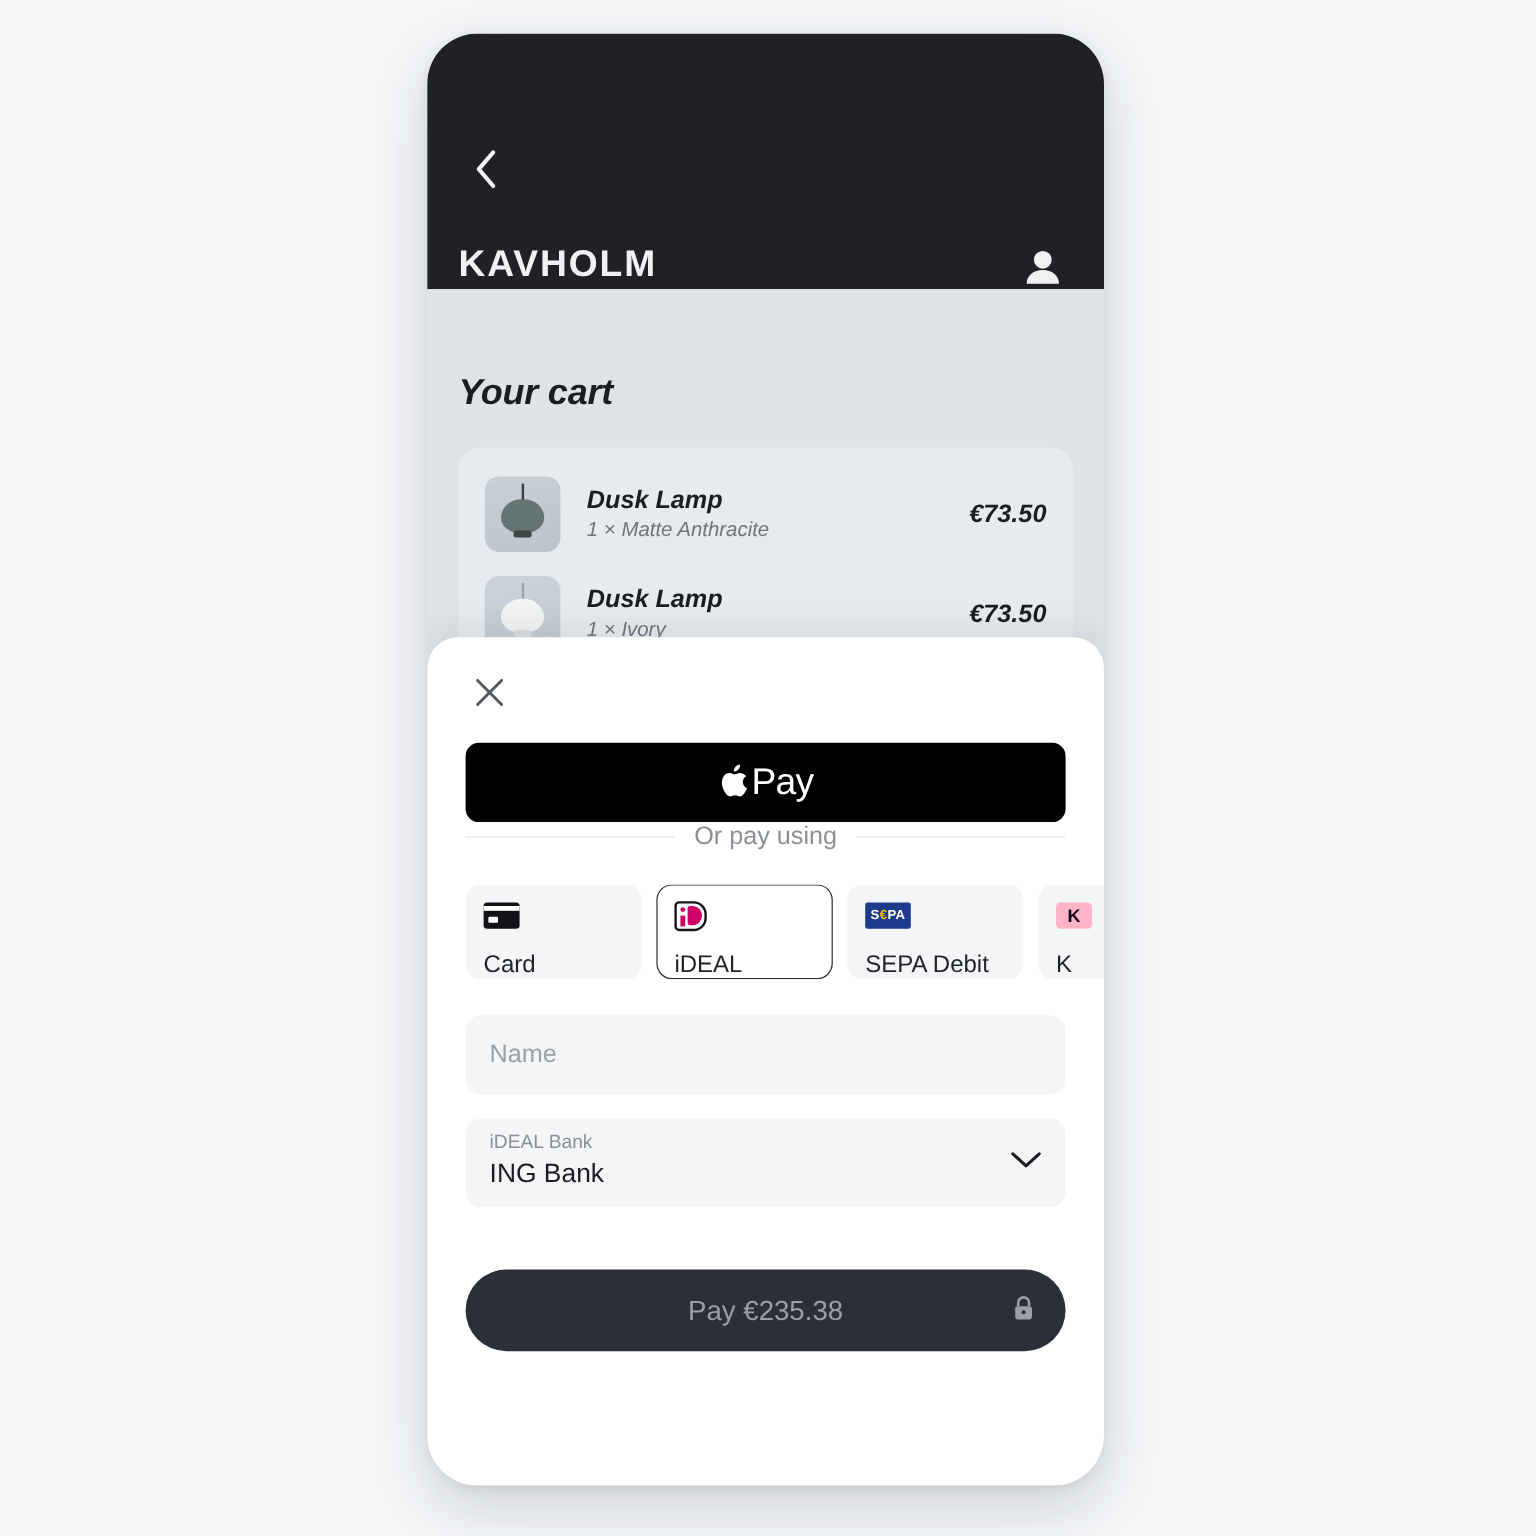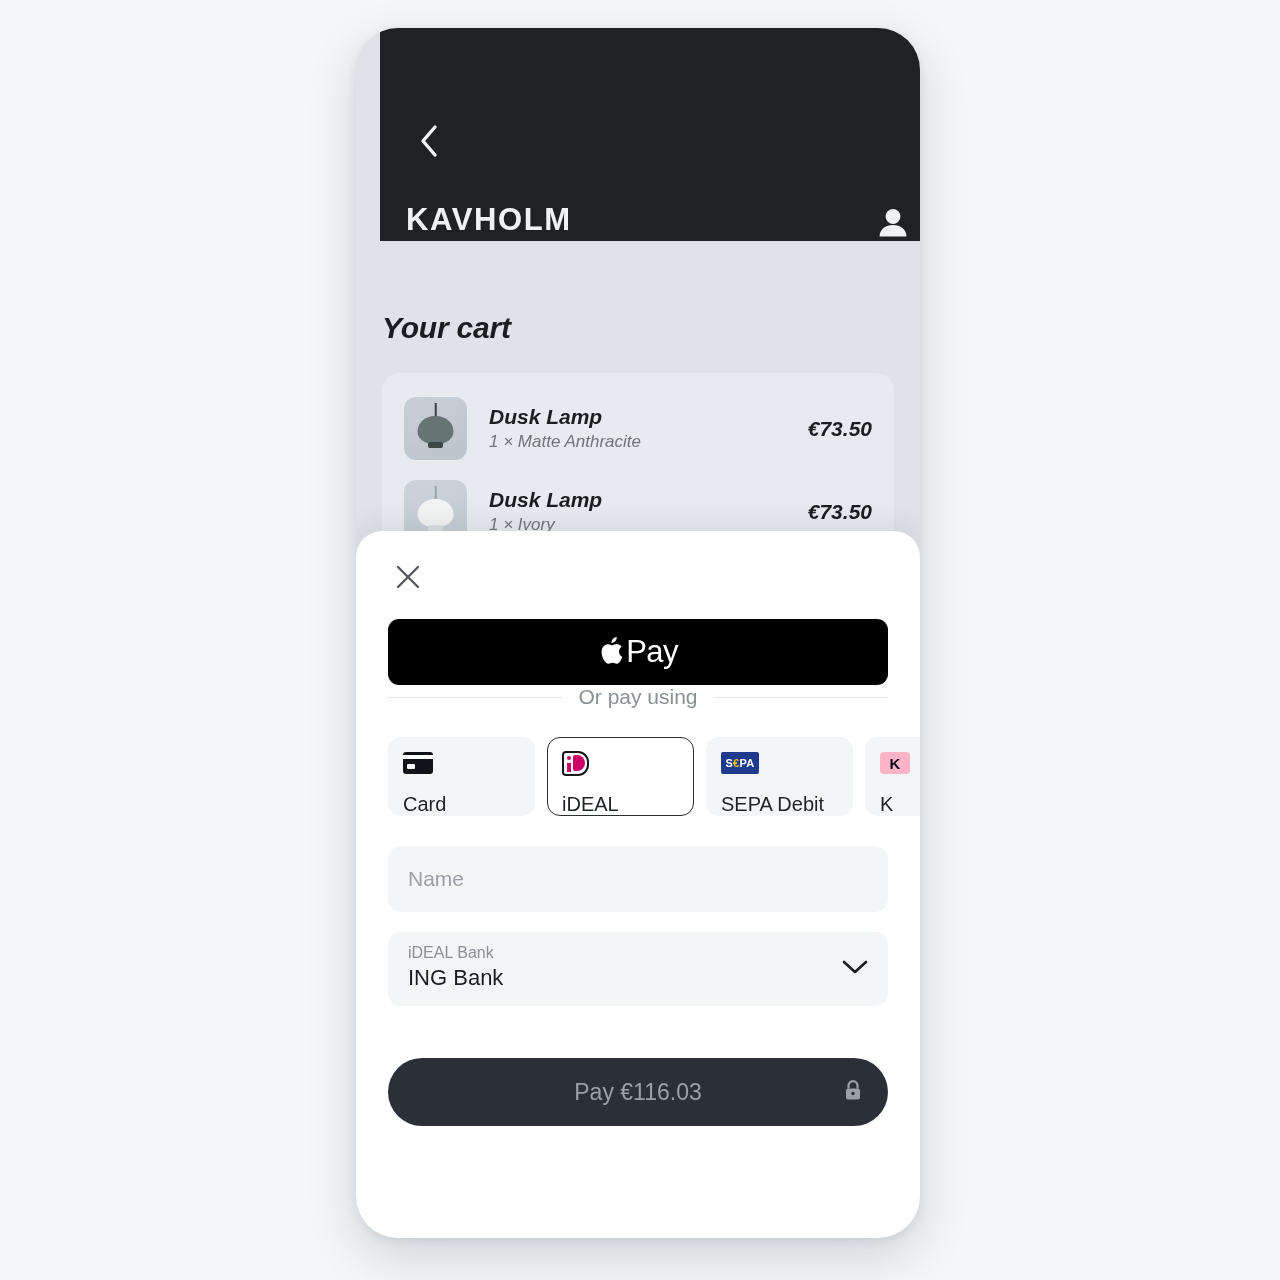--- a/index.html
+++ b/index.html
@@ -26,21 +26,20 @@
     overflow: hidden;
     box-shadow: 0 18px 50px rgba(30,40,55,.16), 0 3px 10px rgba(30,40,55,.08);
   }
 
   
   .app-header {
     position: absolute; left: 0; top: 0;
     width: 100%; height: 213px;
     background: #1f2124;
     padding: 0 34px;
-    margin-left: 24px;
   }
   .back-btn {
     position: absolute; left: 22px; top: 86px;
     width: 54px; height: 54px;
     display: flex; align-items: center; justify-content: center;
     cursor: pointer;
   }
   .brand {
     position: absolute; left: 26px; top: 176px;
     color: #f0f1f2;
@@ -398,21 +397,21 @@
         <div class="sel-label">iDEAL Bank</div>
         <div class="sel-value">ING Bank</div>
         <span class="chev">
           <svg width="26" height="16" viewBox="0 0 26 16">
             <polyline points="2,3 13,13 24,3" fill="none" stroke="#1b1d20" stroke-width="2.6" stroke-linecap="round" stroke-linejoin="round"></polyline>
           </svg>
         </span>
       </div>
 
       <button class="pay-btn">
-        <span class="pay-text">Pay €116.03</span>
+        <span class="pay-text">Pay €235.38</span>
         <span class="lock">
           <svg width="18" height="22" viewBox="0 0 18 22">
             <path d="M4.5 9V6.2a4.5 4.5 0 0 1 9 0V9" fill="none" stroke="#9aa0a8" stroke-width="2.2"></path>
             <rect x="2" y="9" width="14" height="11" rx="2" fill="#9aa0a8"></rect>
             <circle cx="9" cy="14" r="1.7" fill="#2b3038"></circle>
           </svg>
         </span>
       </button>
 
     </div>

